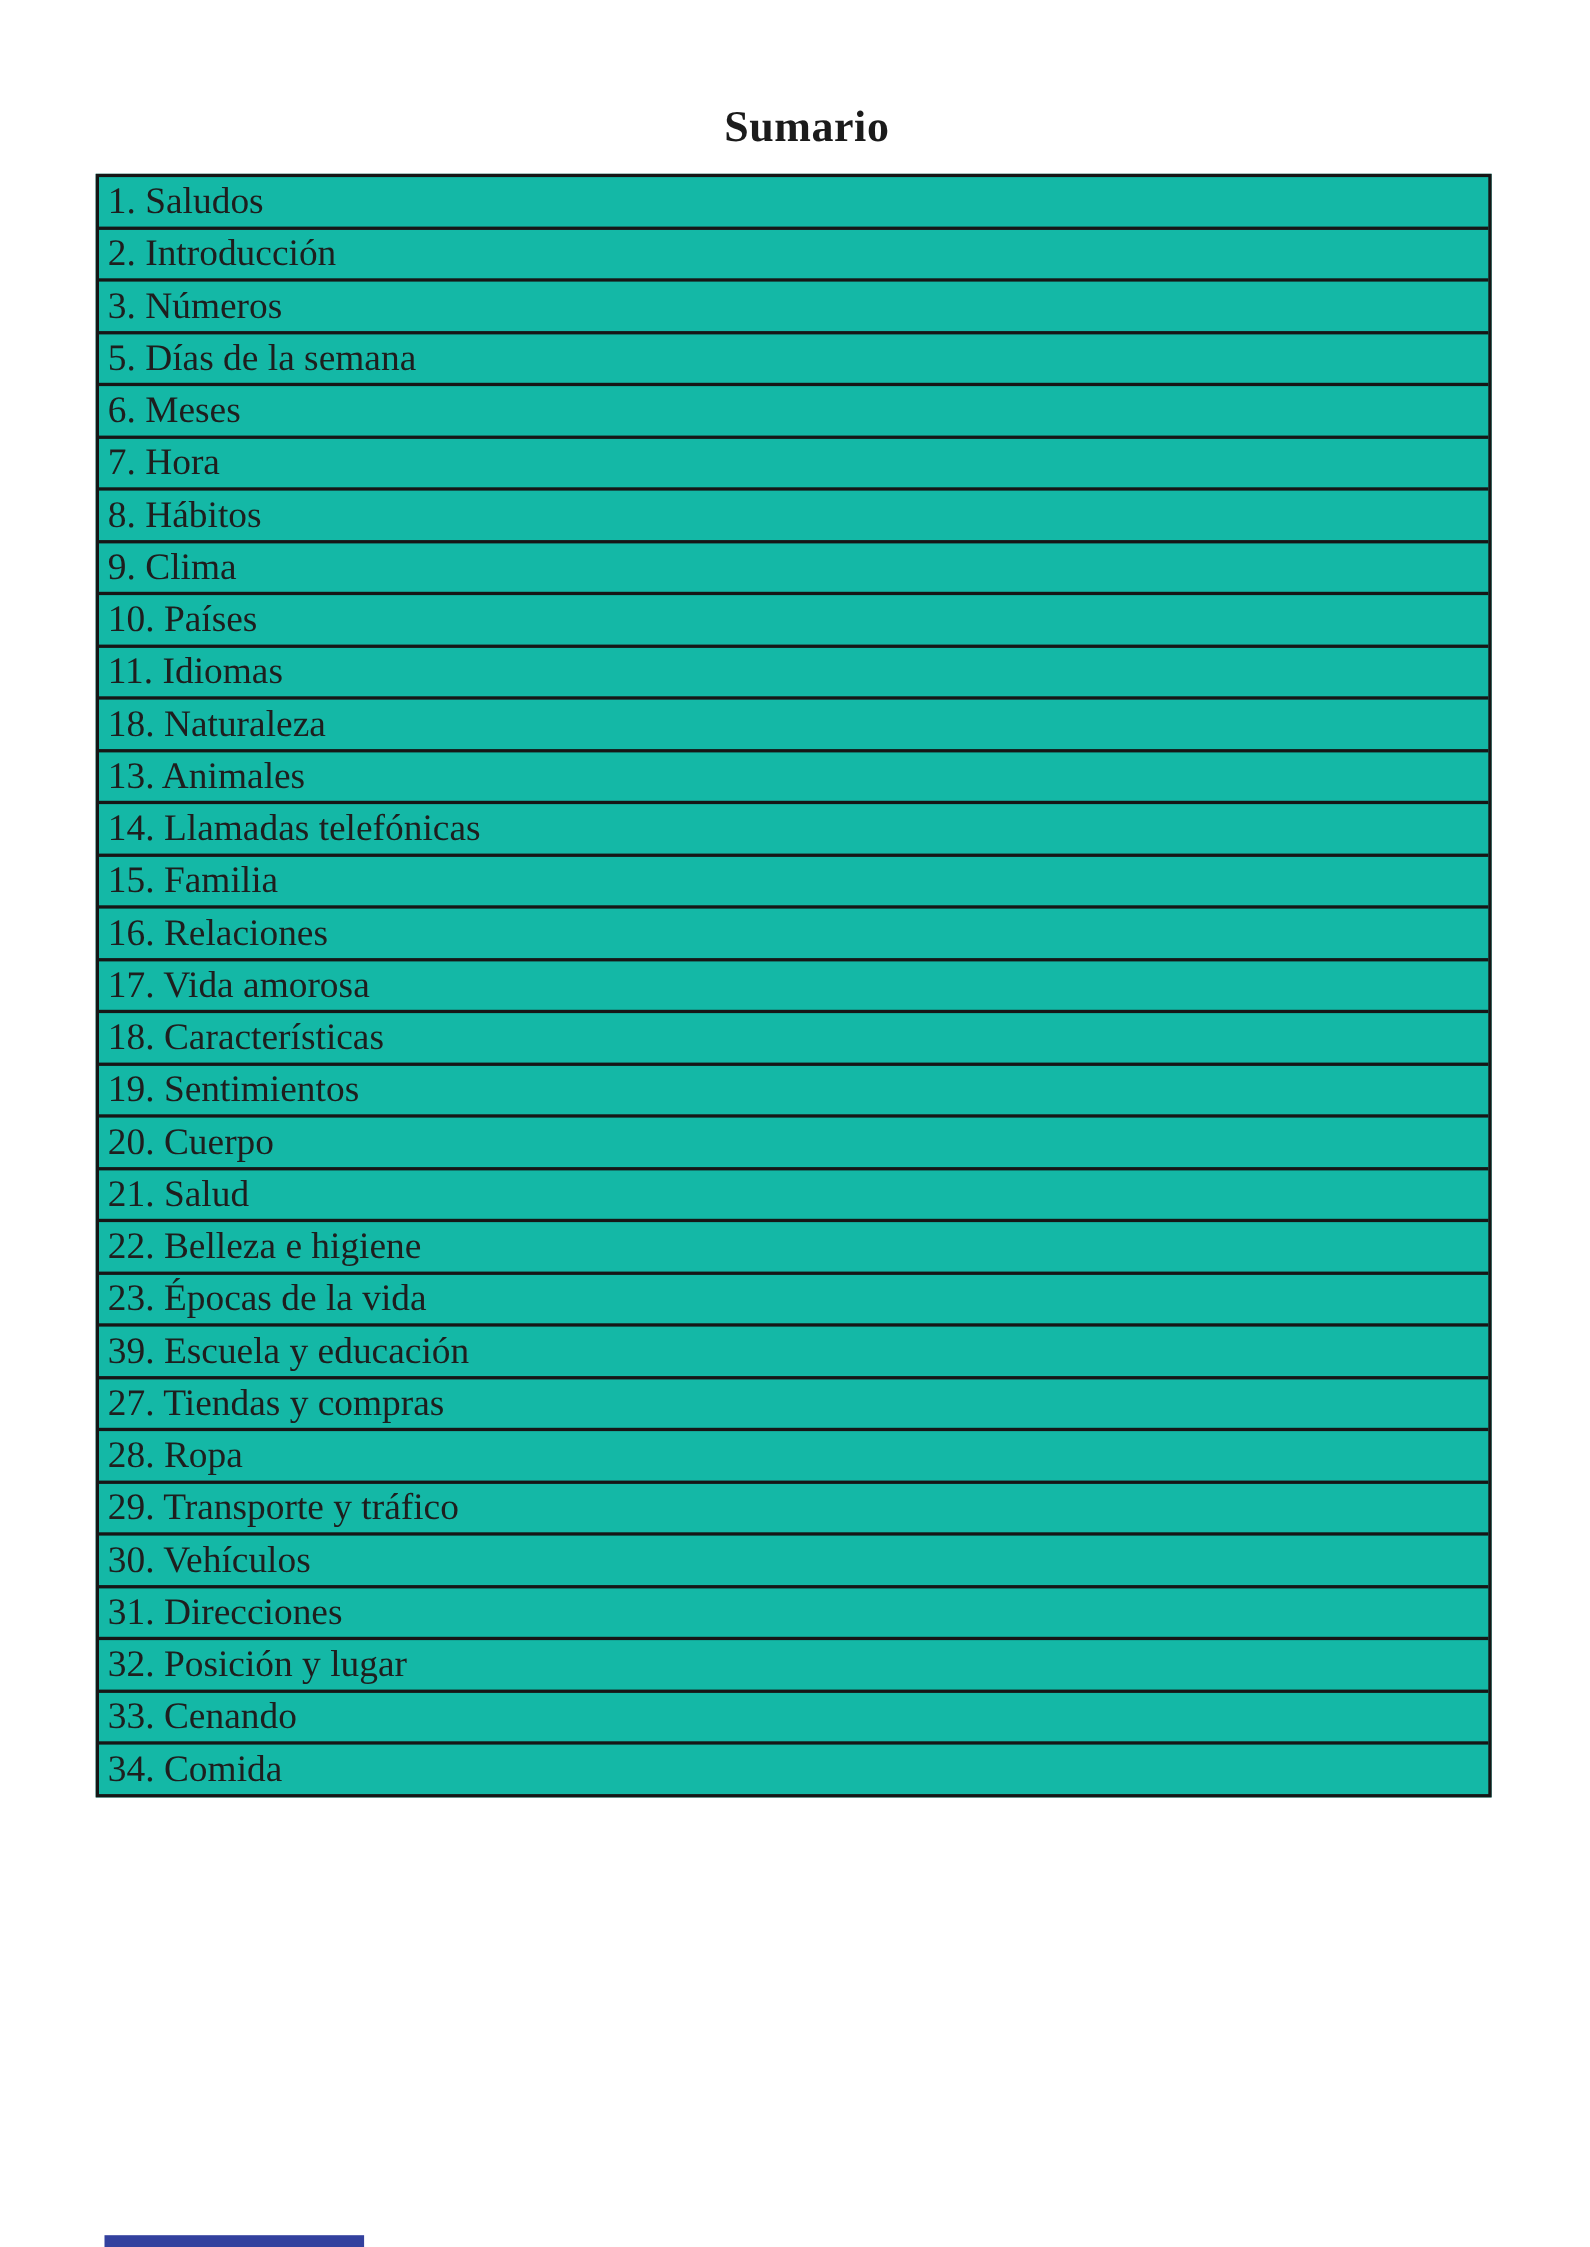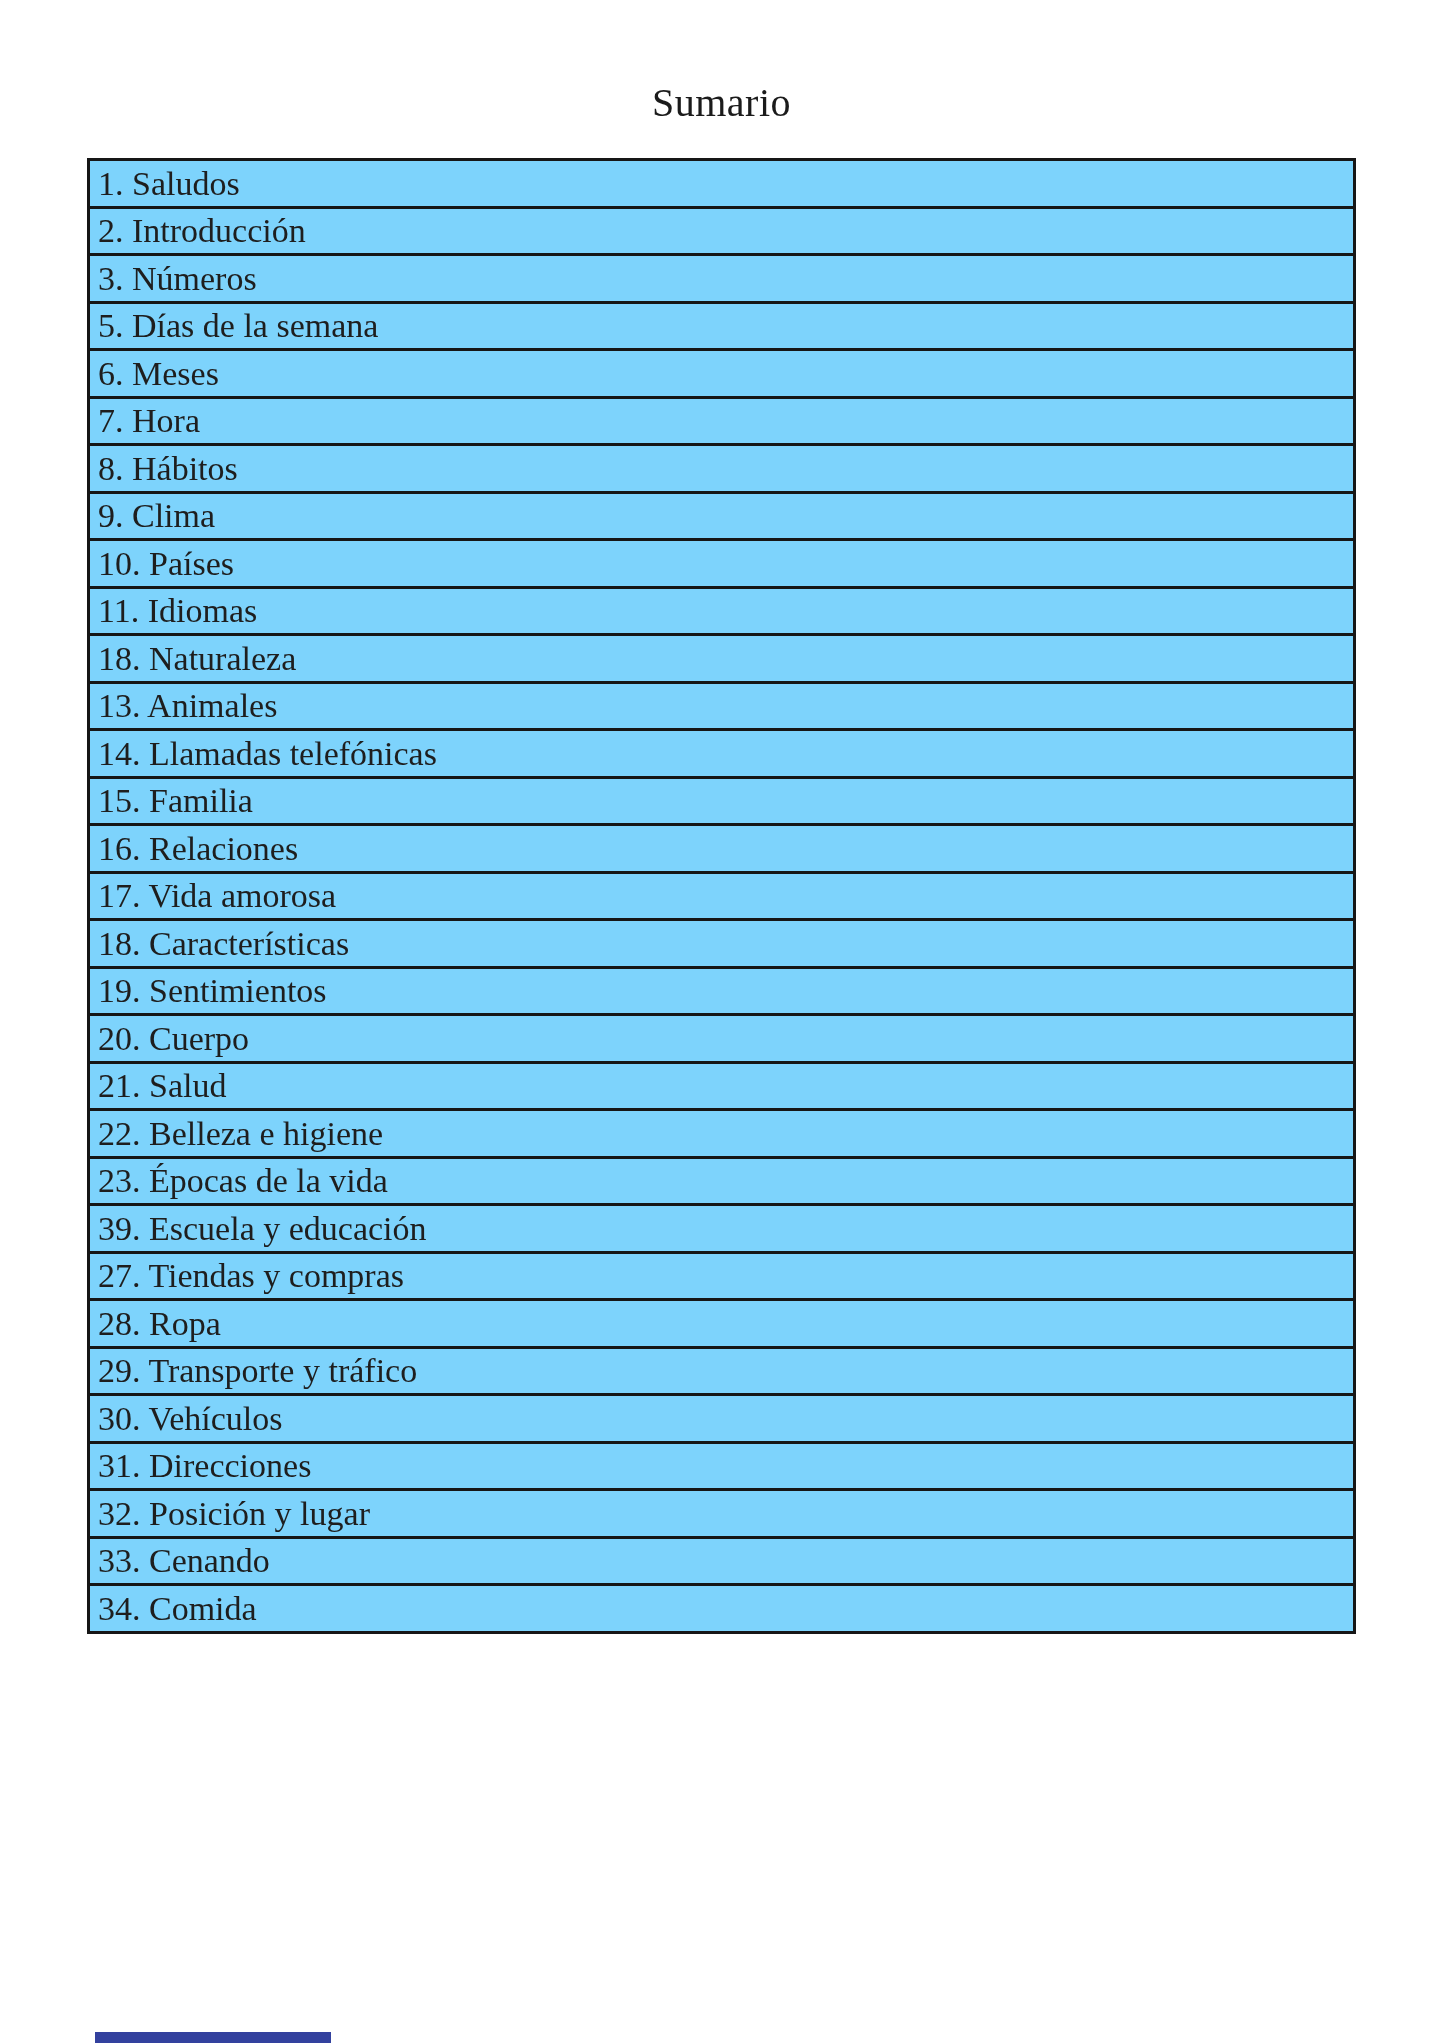--- a/index.html
+++ b/index.html
@@ -12,36 +12,36 @@
     height: 2043px;
     position: relative;
     overflow: hidden;
     font-family: "Liberation Serif", "DejaVu Serif", serif;
   }
   .page-title {
     position: absolute;
     left: 87px;
     top: 83px;
     width: 1269px;
-    margin: 0;
+    margin: 12px;
     text-align: center;
     font-size: 40px;
     line-height: 40px;
-    font-weight: normal;
+    font-weight: bold;
     color: #1b1b1b;
     letter-spacing: 0.5px;
   }
   .toc-table {
     position: absolute;
     left: 87px;
     top: 158px;
     width: 1269px;
     box-sizing: border-box;
     border: 3px solid #161616;
-    background: #7dd3fc;
+    background: #14b8a6;
   }
   .toc-row {
     box-sizing: border-box;
     height: 47.5px;
     border-bottom: 3px solid #161616;
     display: flex;
     align-items: flex-end;
     padding: 0 10px 3px 8px;
   }
   .toc-row:last-child {

